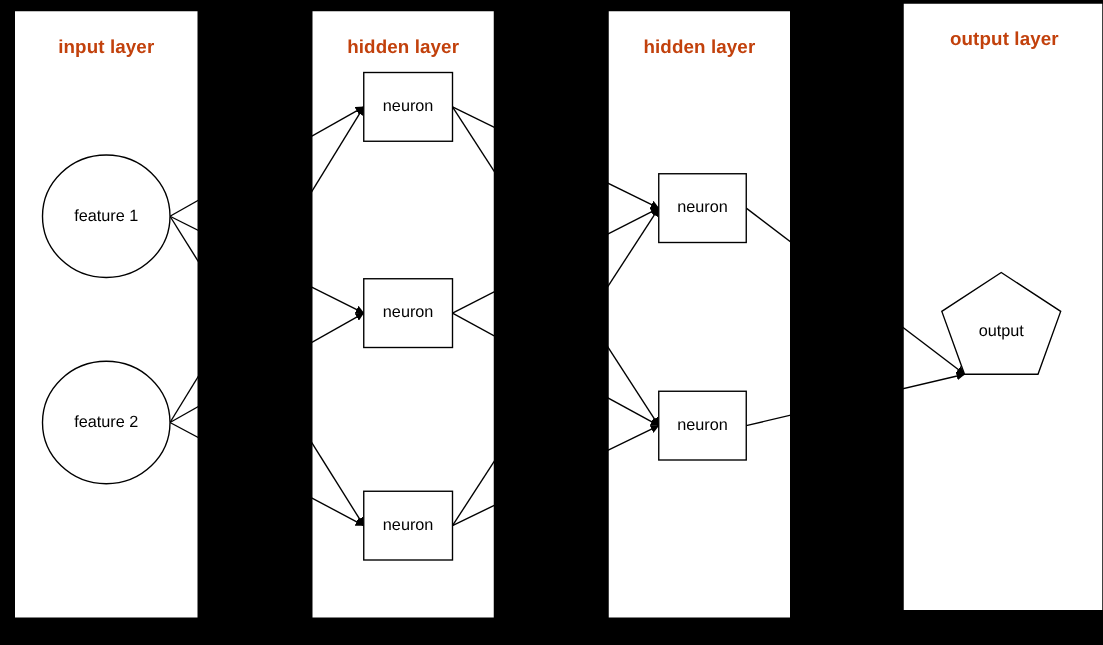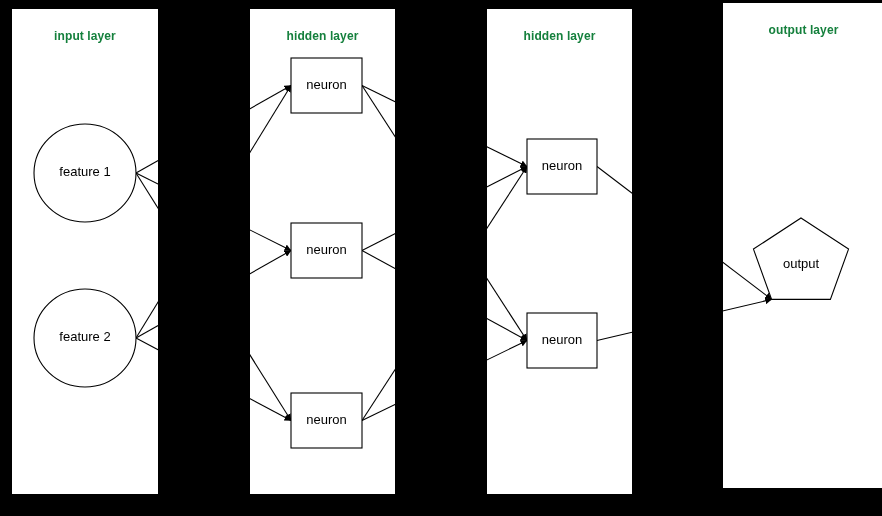--- a/index.html
+++ b/index.html
@@ -18,22 +18,22 @@
   .panel {
     position: absolute;
     background: #ffffff;
   }
   .panel-title {
     position: absolute;
     width: 100%;
     text-align: center;
     font-family: "Liberation Sans", sans-serif;
     font-weight: bold;
-    font-size: 12px;
-    color: #15803d;
+    font-size: 15px;
+    color: #c2410c;
     top: 20px;
     letter-spacing: 0.1px;
   }
   #edges {
     position: absolute;
     left: 0;
     top: 0;
     width: 882px;
     height: 516px;
     pointer-events: none;

